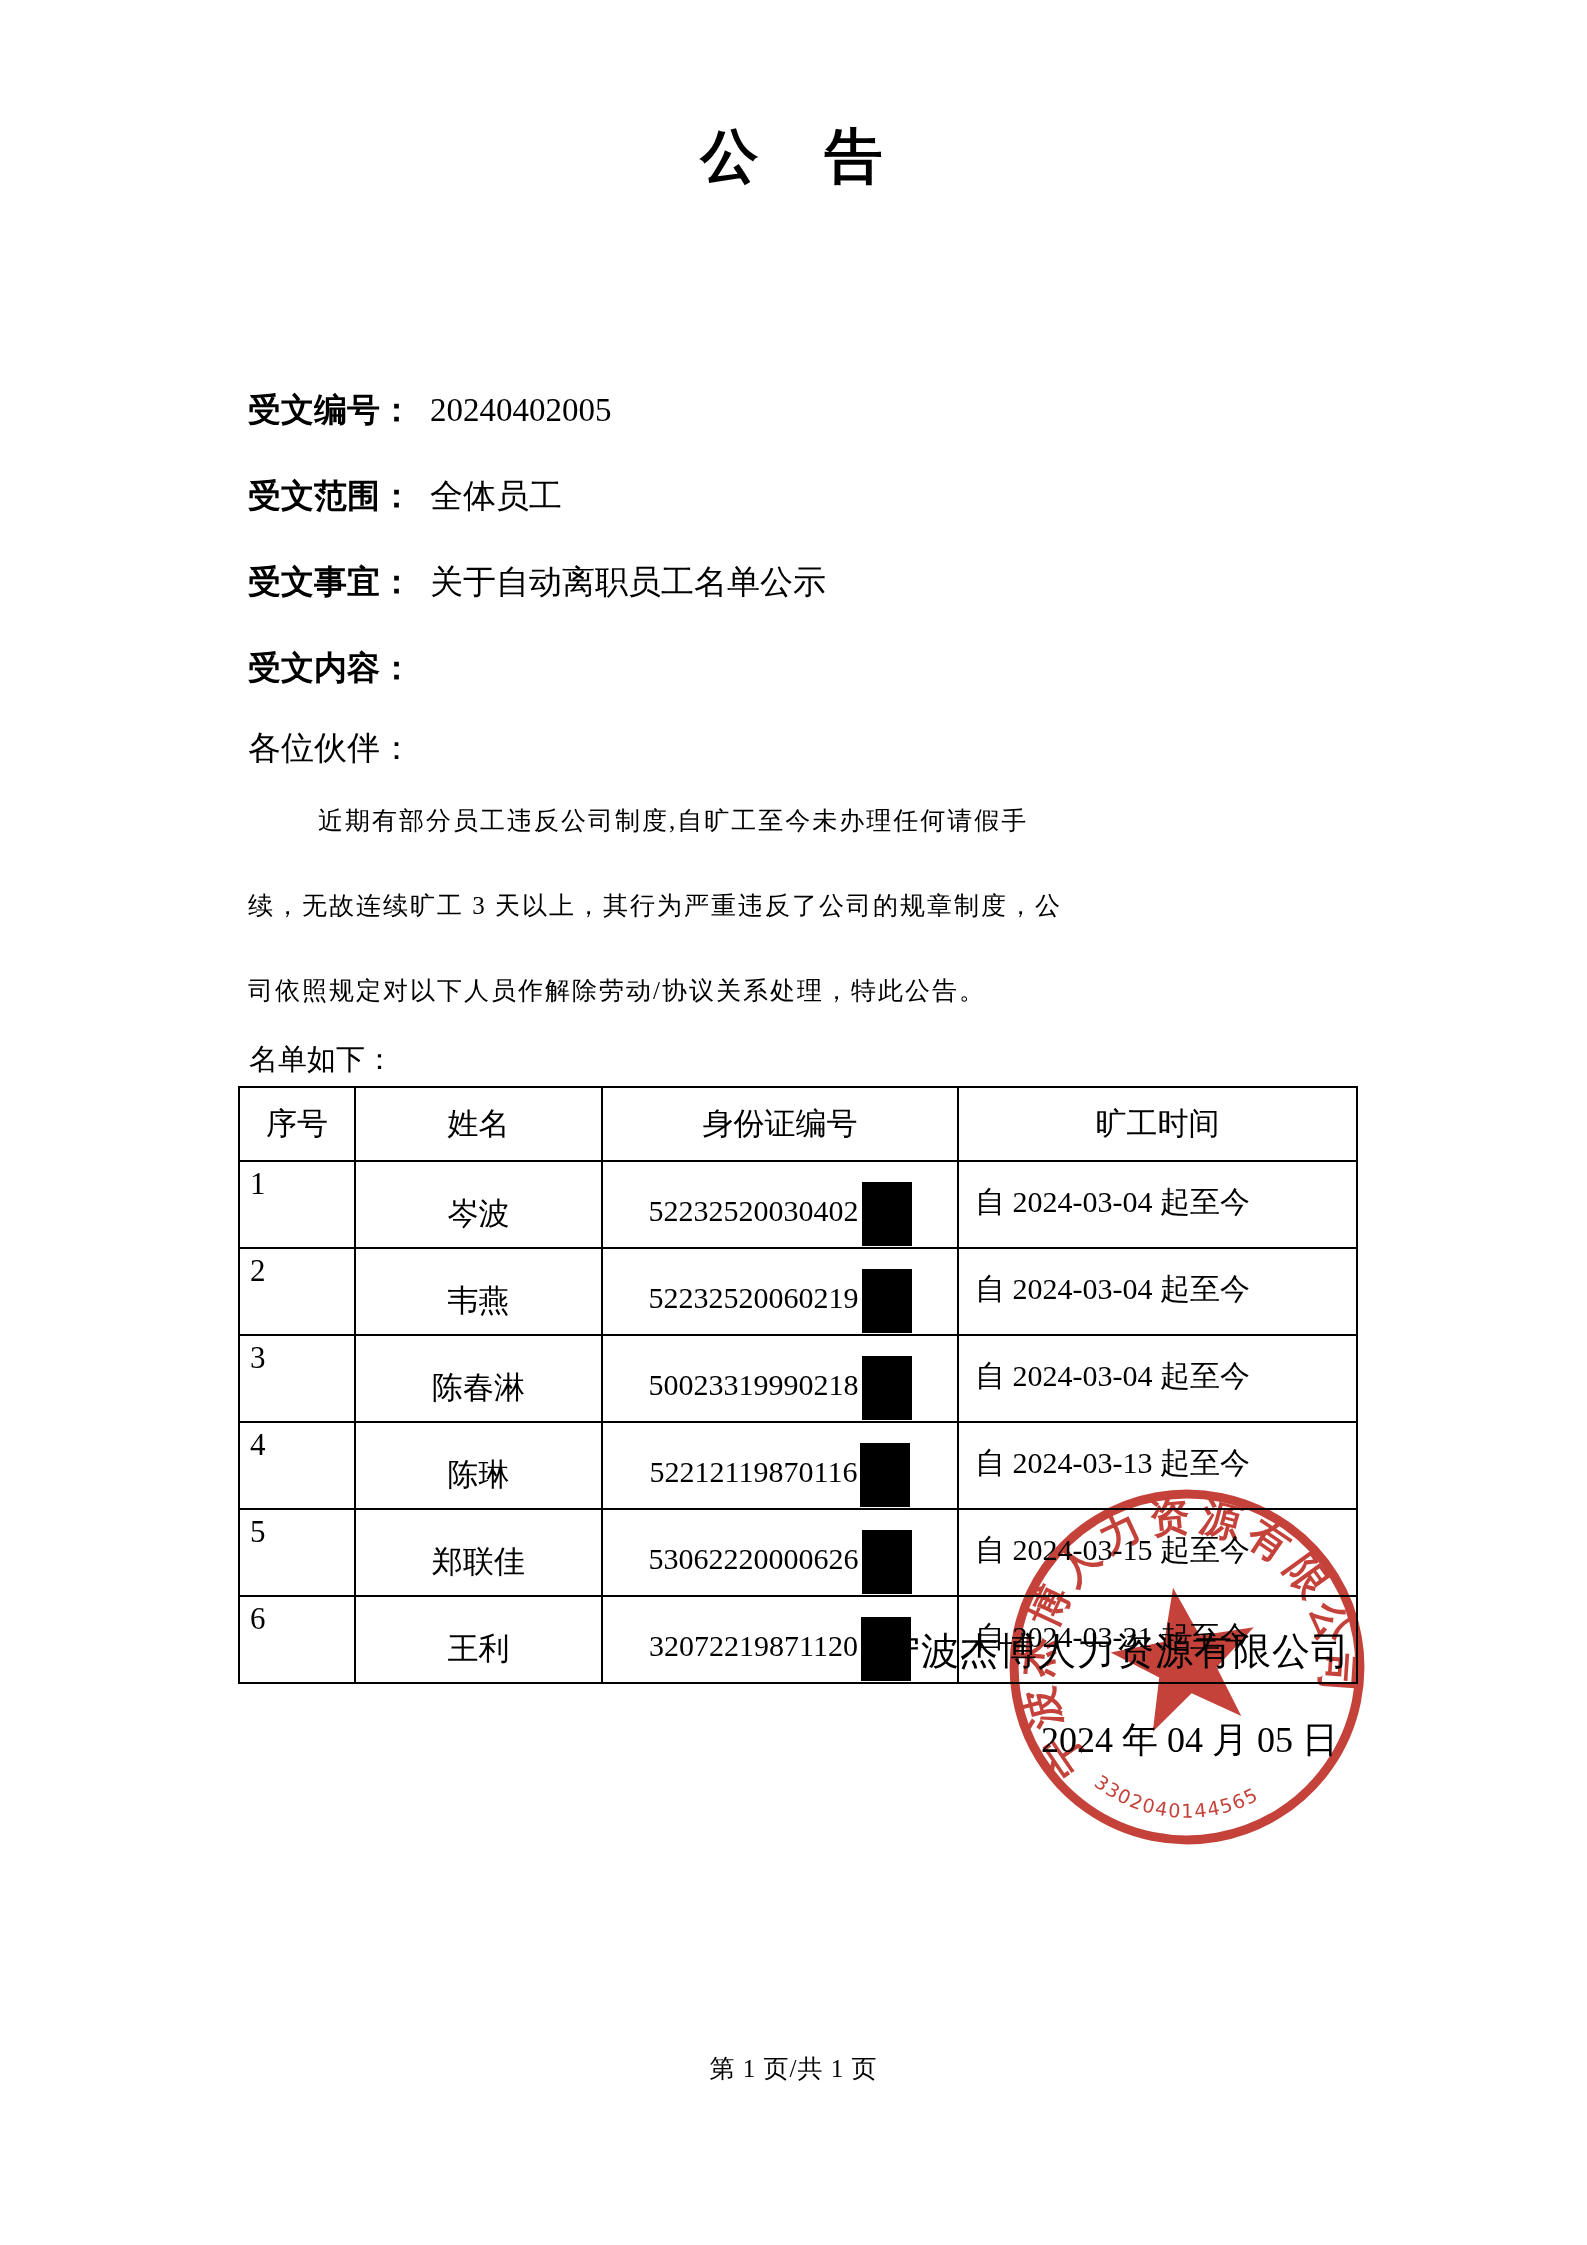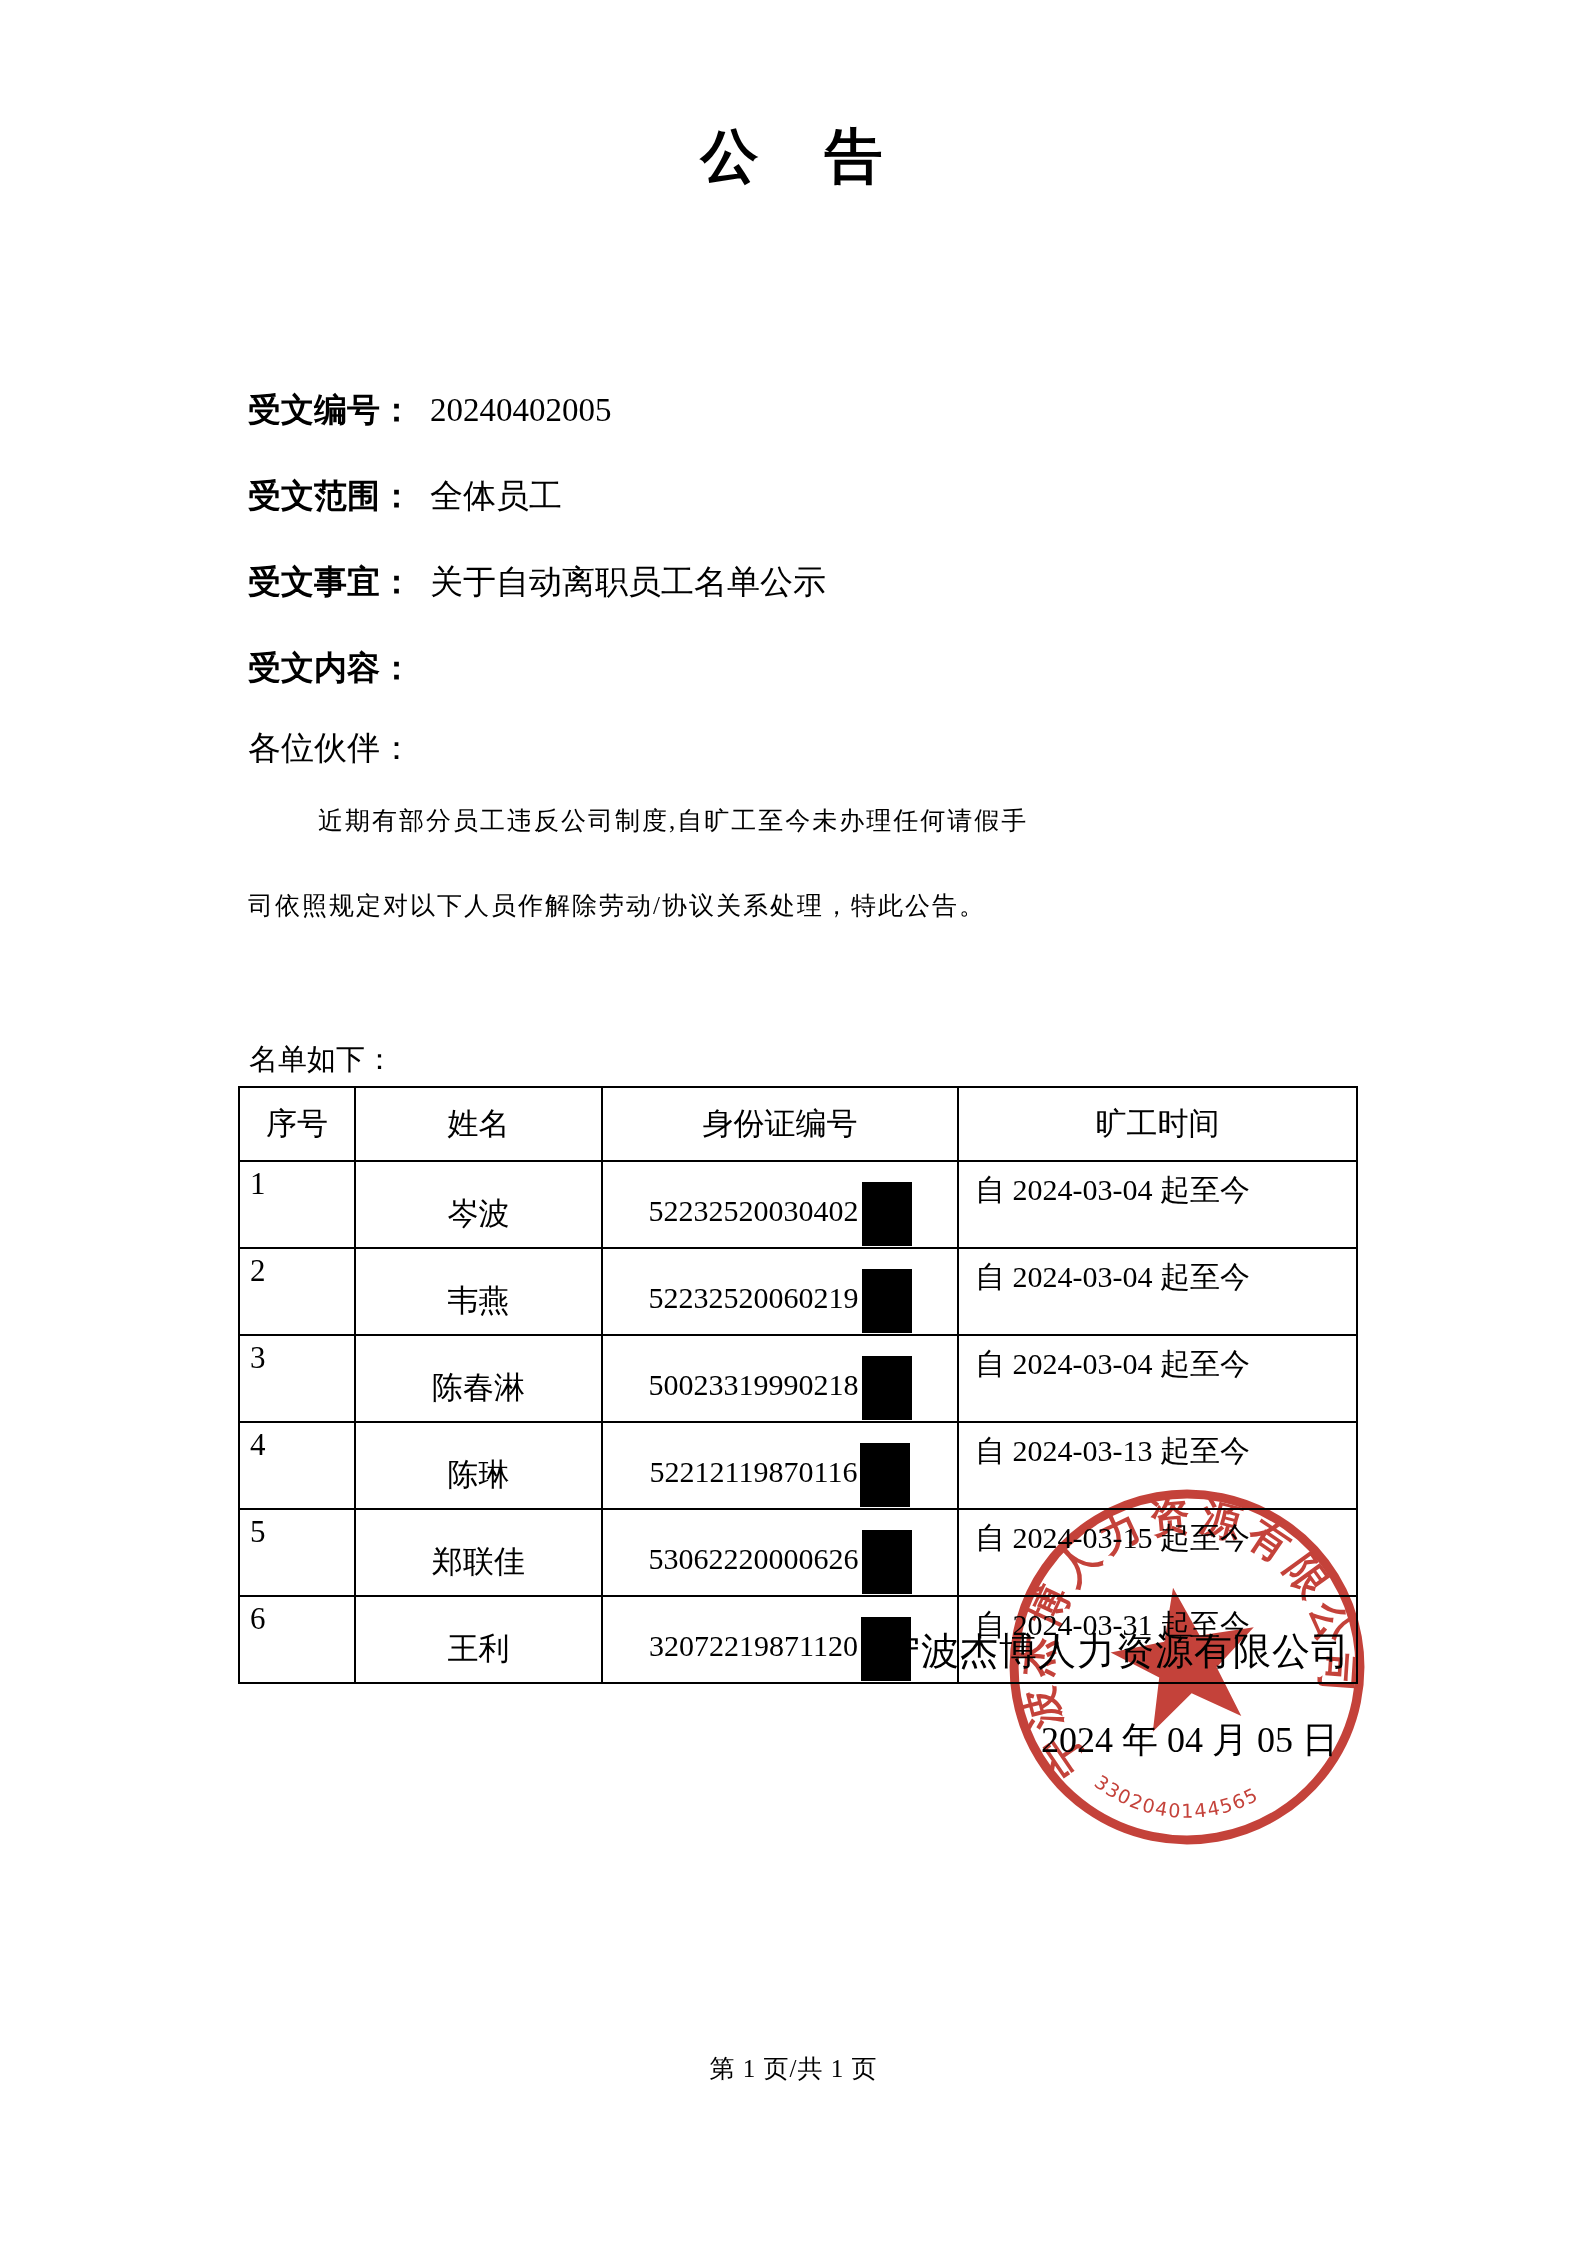--- a/index.html
+++ b/index.html
@@ -26,21 +26,21 @@
     position:absolute;left:238px;top:1086px;border-collapse:collapse;
     table-layout:fixed;width:1118px;background:#fff;
   }
   table.roster th,table.roster td{border:2px solid #000000;}
   table.roster th{
     height:70px;font-weight:normal;font-size:31px;text-align:center;vertical-align:middle;
   }
   td.c-no{height:76px;vertical-align:top;text-align:left;padding:4px 0 0 10px;font-size:31px;}
   td.c-name{text-align:center;vertical-align:middle;font-size:31px;padding-top:20px;}
   td.c-id{text-align:center;vertical-align:middle;font-size:30px;padding-top:20px;white-space:nowrap;}
-  td.c-abs{vertical-align:top;text-align:left;padding:8px 0 0 16px;font-size:30px;white-space:nowrap;}
+  td.c-abs{vertical-align:top;text-align:left;padding:20px 0 0 16px;font-size:30px;white-space:nowrap;}
   .redaction{display:inline-block;width:50px;height:64px;background:#000;
     vertical-align:middle;margin-left:3px;}
   .company-line{position:absolute;left:760px;width:590px;top:1626px;
     text-align:right;font-size:38px;letter-spacing:1px;white-space:nowrap;}
   .date-line{position:absolute;left:760px;width:578px;top:1716px;
     text-align:right;font-size:36px;white-space:nowrap;}
   .stamp-wrap{position:absolute;left:996px;top:1476px;width:382px;height:382px;
     mix-blend-mode:multiply;opacity:0.93;}
   .page-footer{position:absolute;left:0;width:100%;top:2052px;text-align:center;
     font-size:25px;letter-spacing:1px;}
@@ -60,20 +60,21 @@
   <span class="lbl">受文事宜：</span><span class="val">关于自动离职员工名单公示</span>
 </div>
 <div class="meta-row m3">
   <span class="lbl">受文内容：</span><span class="val"></span>
 </div>
 
 <div class="salutation">各位伙伴：</div>
 
 <div class="body-par">
   <span class="body-line indent">近期有部分员工违反公司制度,自旷工至今未办理任何请假手</span>
+  <span class="body-line">续，无故连续旷工 3 天以上，其行为严重违反了公司的规章制度，公</span>
   <span class="body-line">司依照规定对以下人员作解除劳动/协议关系处理，特此公告。</span>
 </div>
 
 <div class="list-intro">名单如下：</div>
 
 <table class="roster">
   <colgroup>
     <col style="width:116px">
       <col style="width:247px">
       <col style="width:356px">

